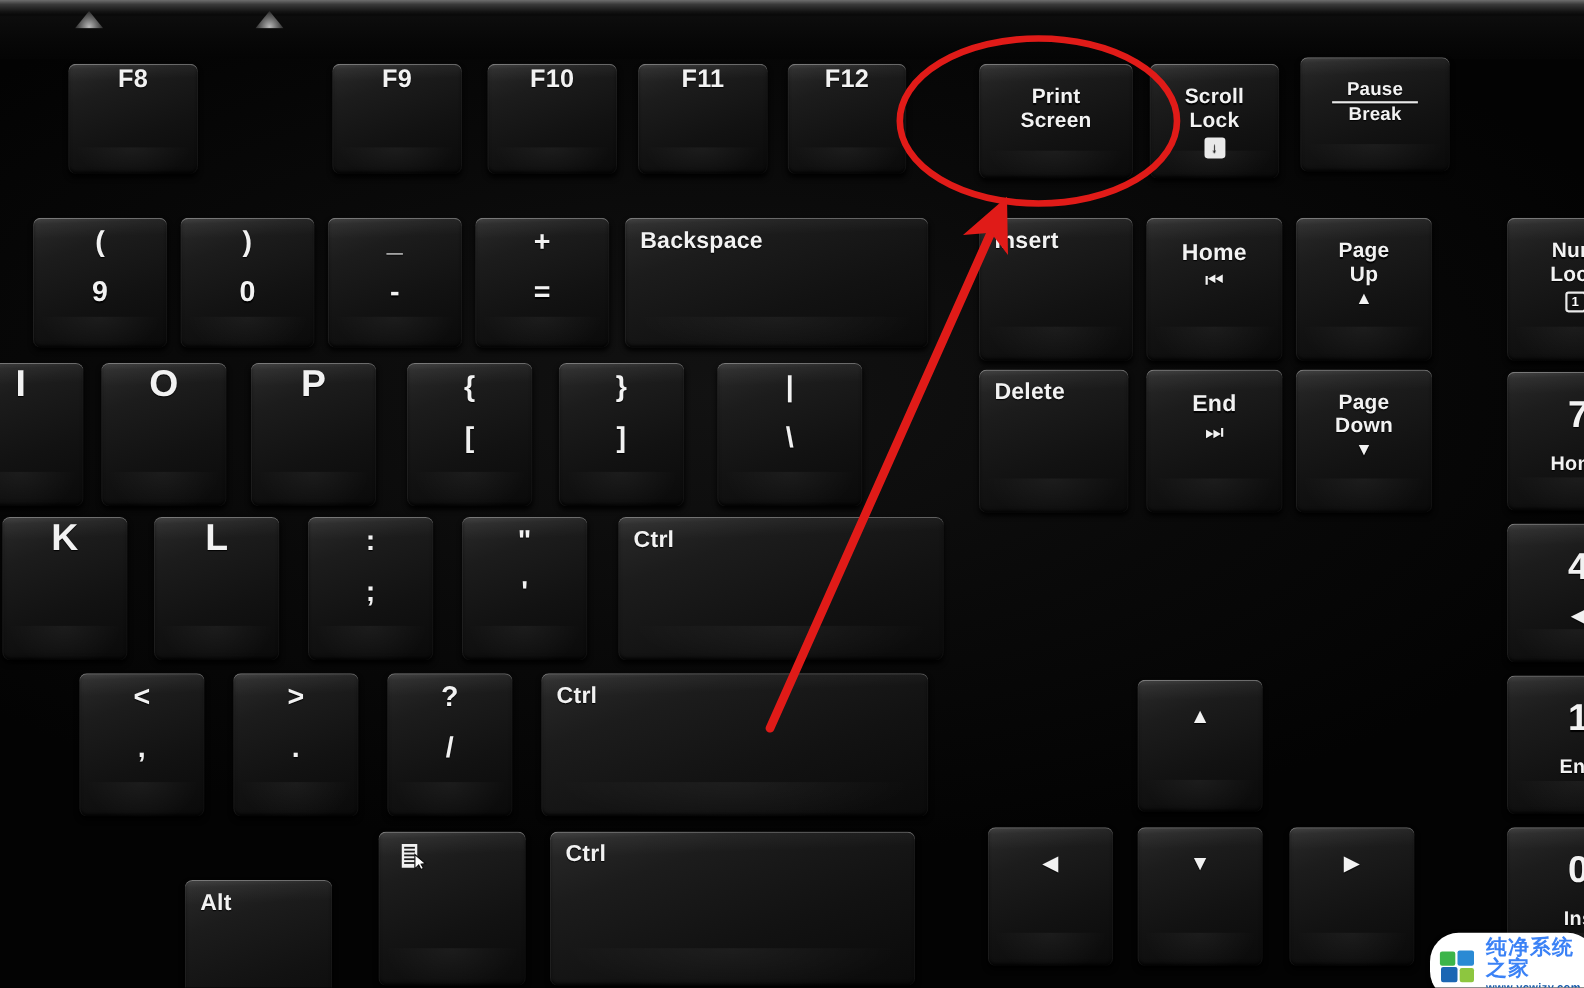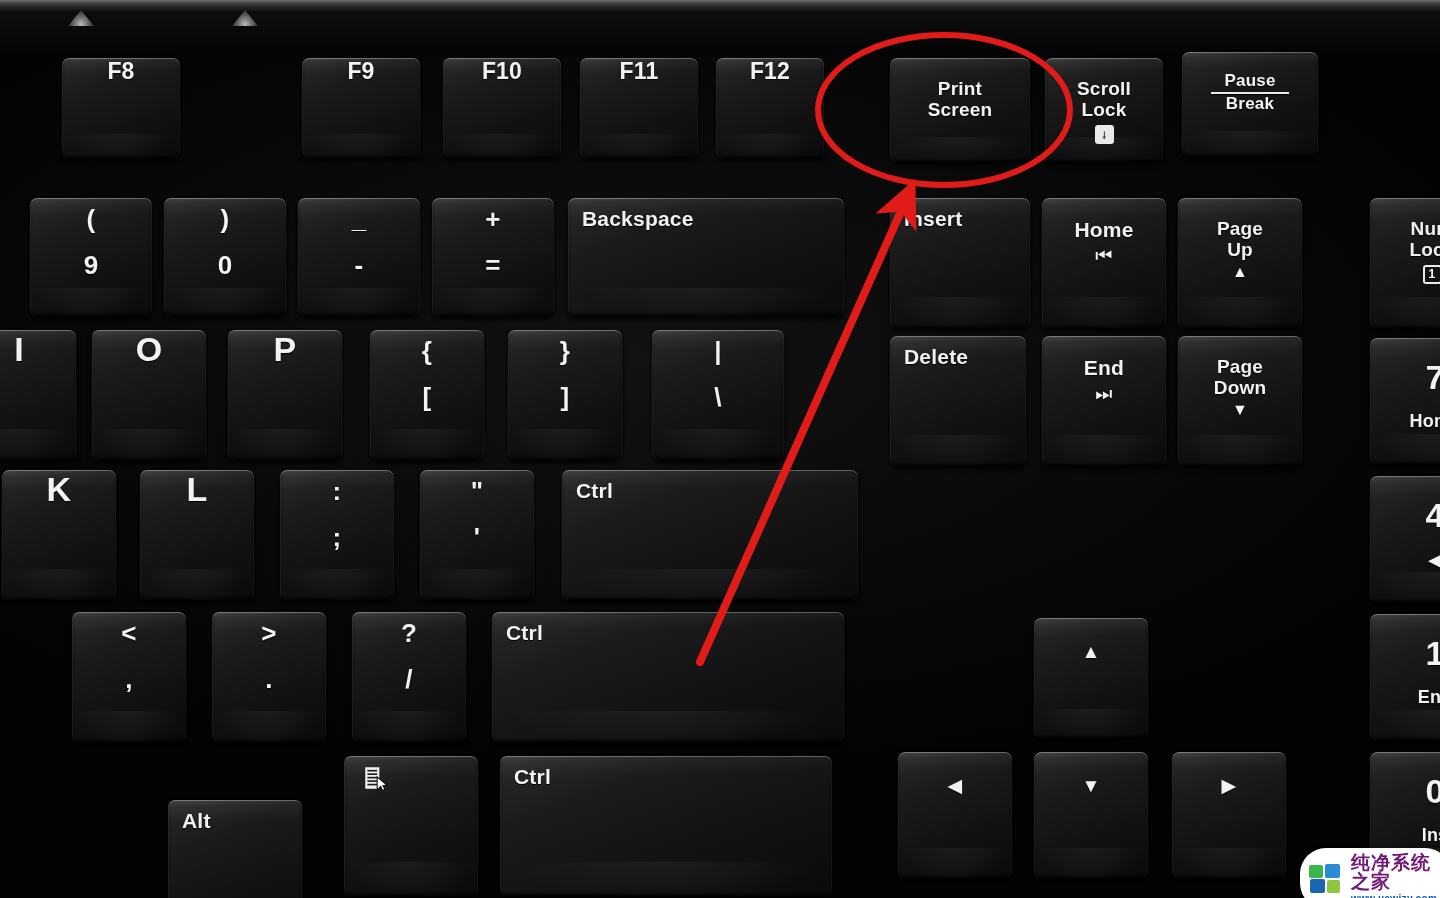--- a/index.html
+++ b/index.html
@@ -119,22 +119,22 @@
     display: flex; align-items: center;
     background: #ffffff;
     border-radius: 26px;
     padding: 5px 14px 5px 9px;
     box-shadow: 0 1px 4px rgba(0,0,0,0.6);
   }
   .wm-logo { position: relative; width: 34px; height: 30px; flex: 0 0 auto; margin-right: 8px; }
   .wm-sq { position: absolute; border-radius: 2px; }
   .wm-text { display: flex; flex-direction: column; line-height: 1; }
   .wm-title {
-    font-family: Liberation Sans, sans-serif;
-    font-size: 19px; font-weight: bold; color: #701a75; letter-spacing: 1px;
+    font-family: Liberation Mono, monospace;
+    font-size: 19px; font-weight: bold; color: #3b82f6; letter-spacing: 1px;
   }
   .wm-url {
     font-family: "Liberation Sans", sans-serif;
     font-size: 10px; font-weight: bold; color: #1558a8; letter-spacing: 0.4px; margin-top: 3px;
   }
 </style>
 </head>
 <body>
 
 <div id="stage">

